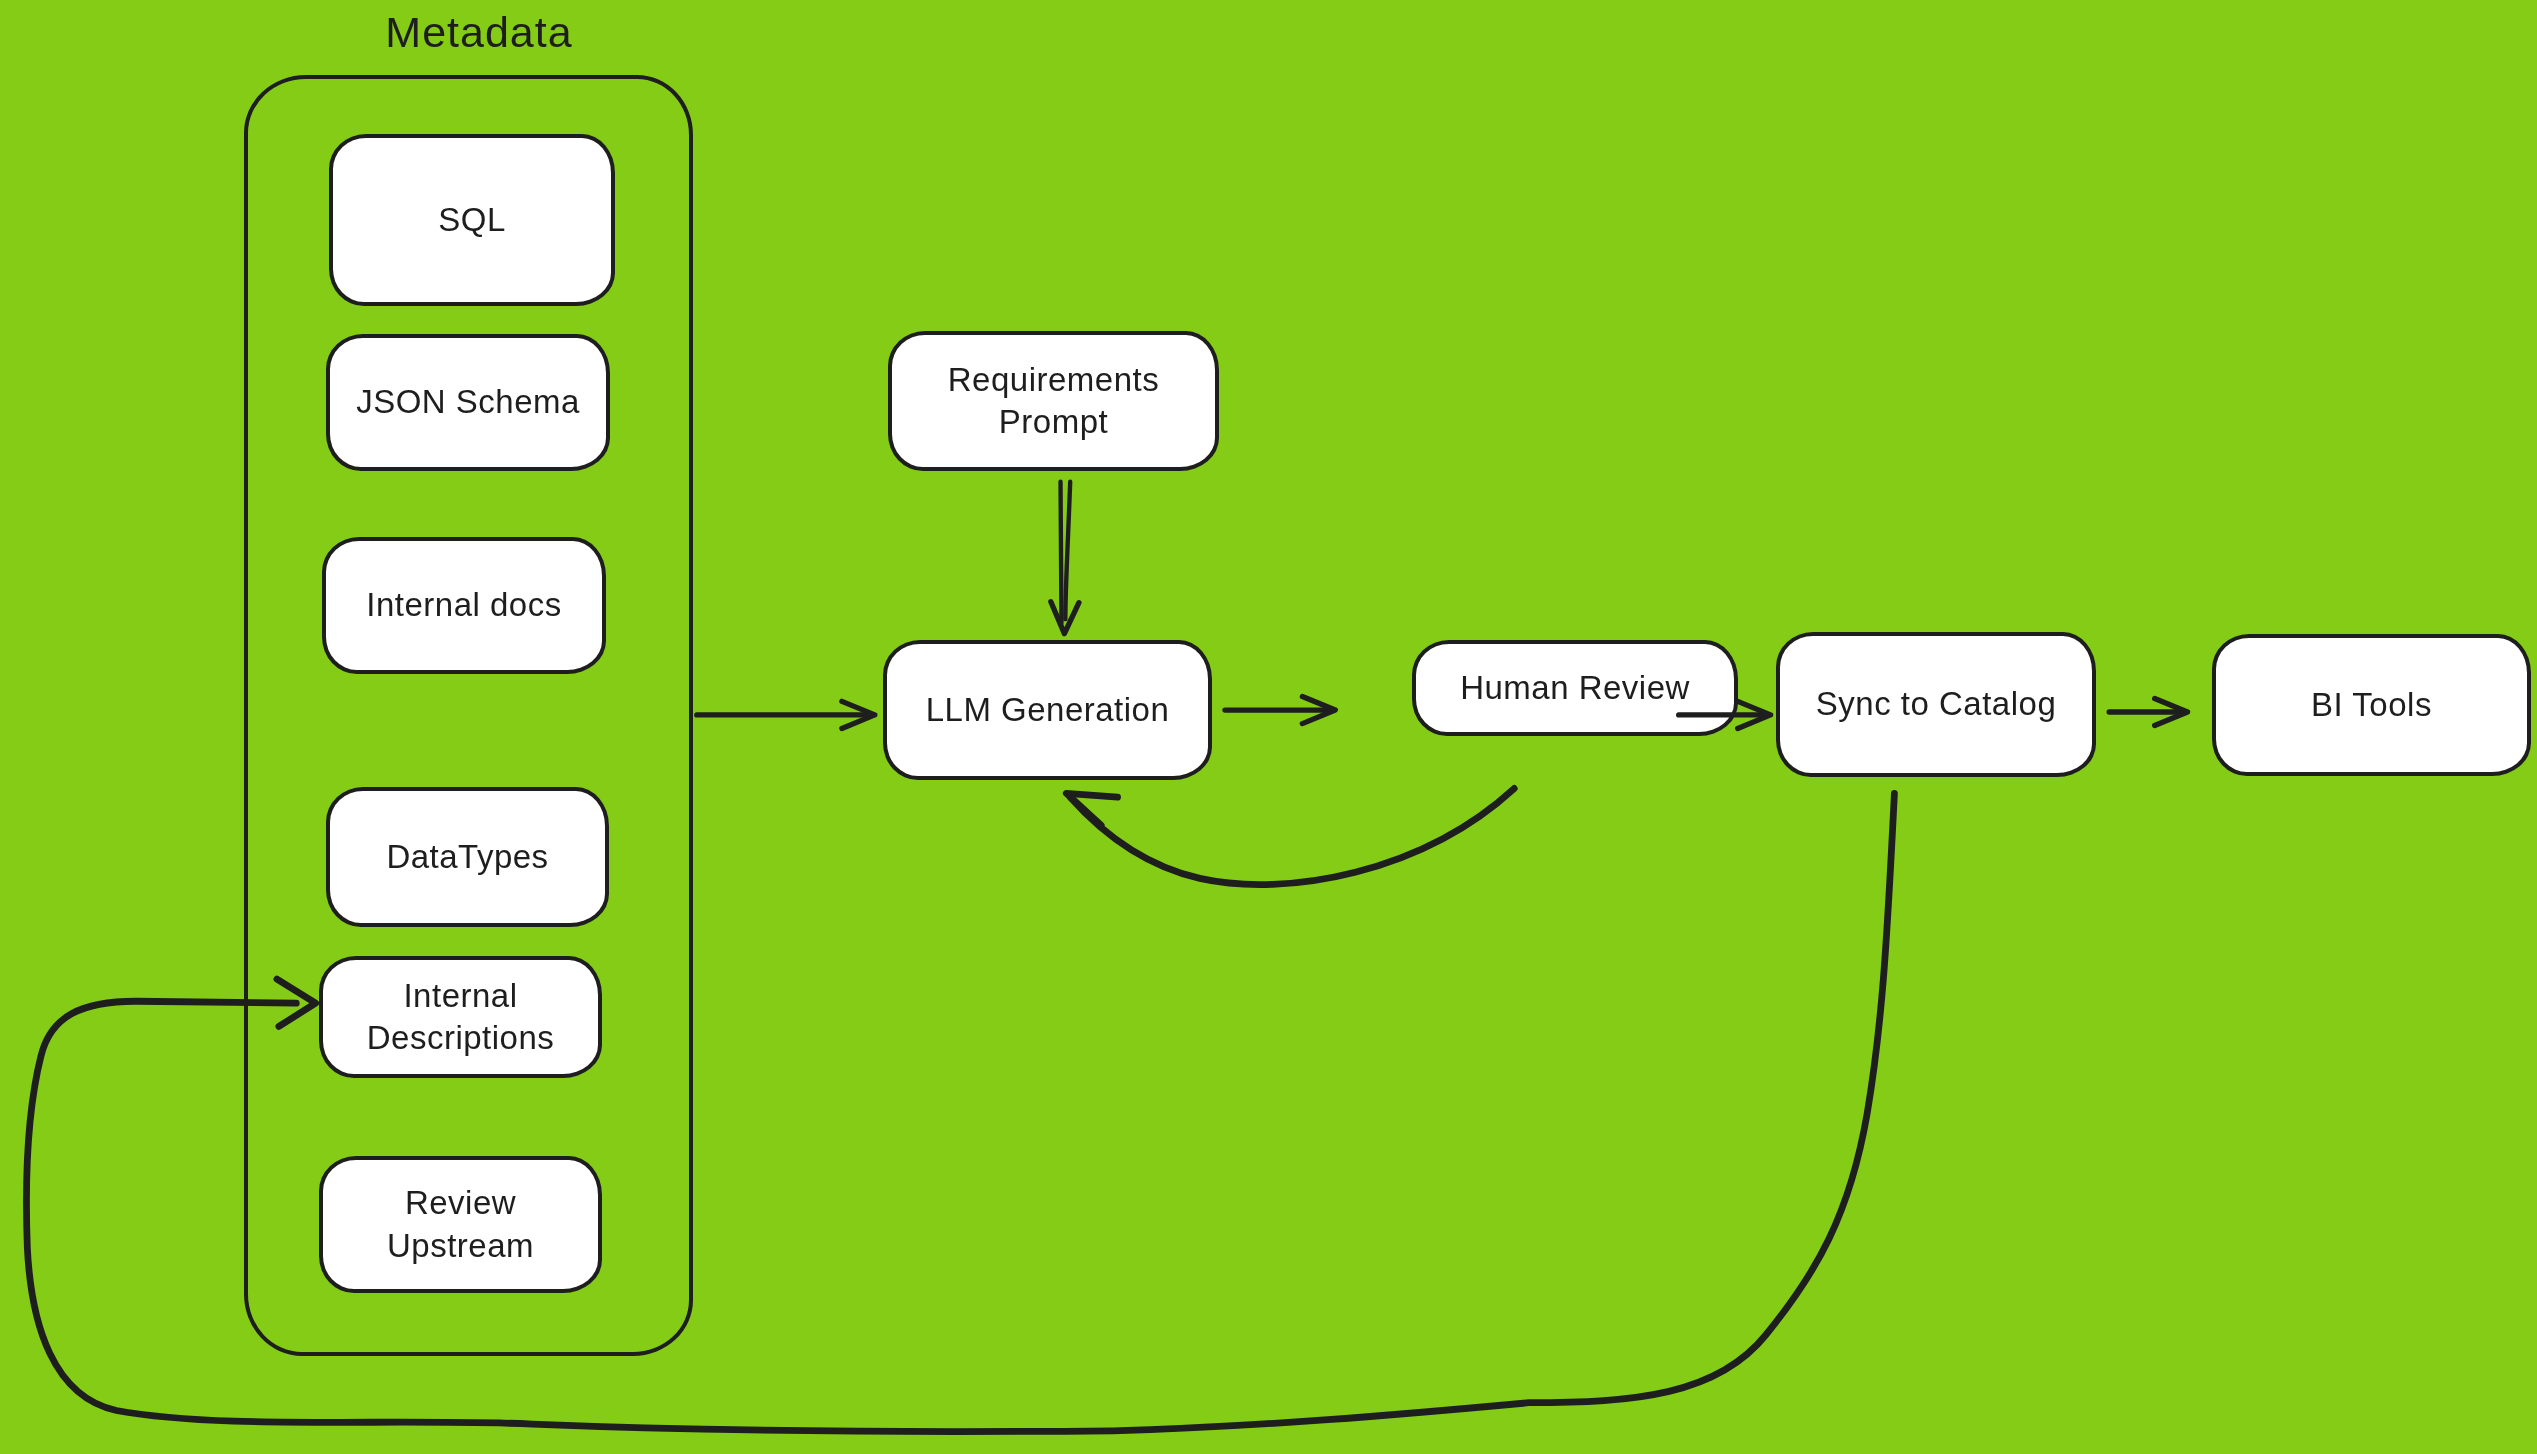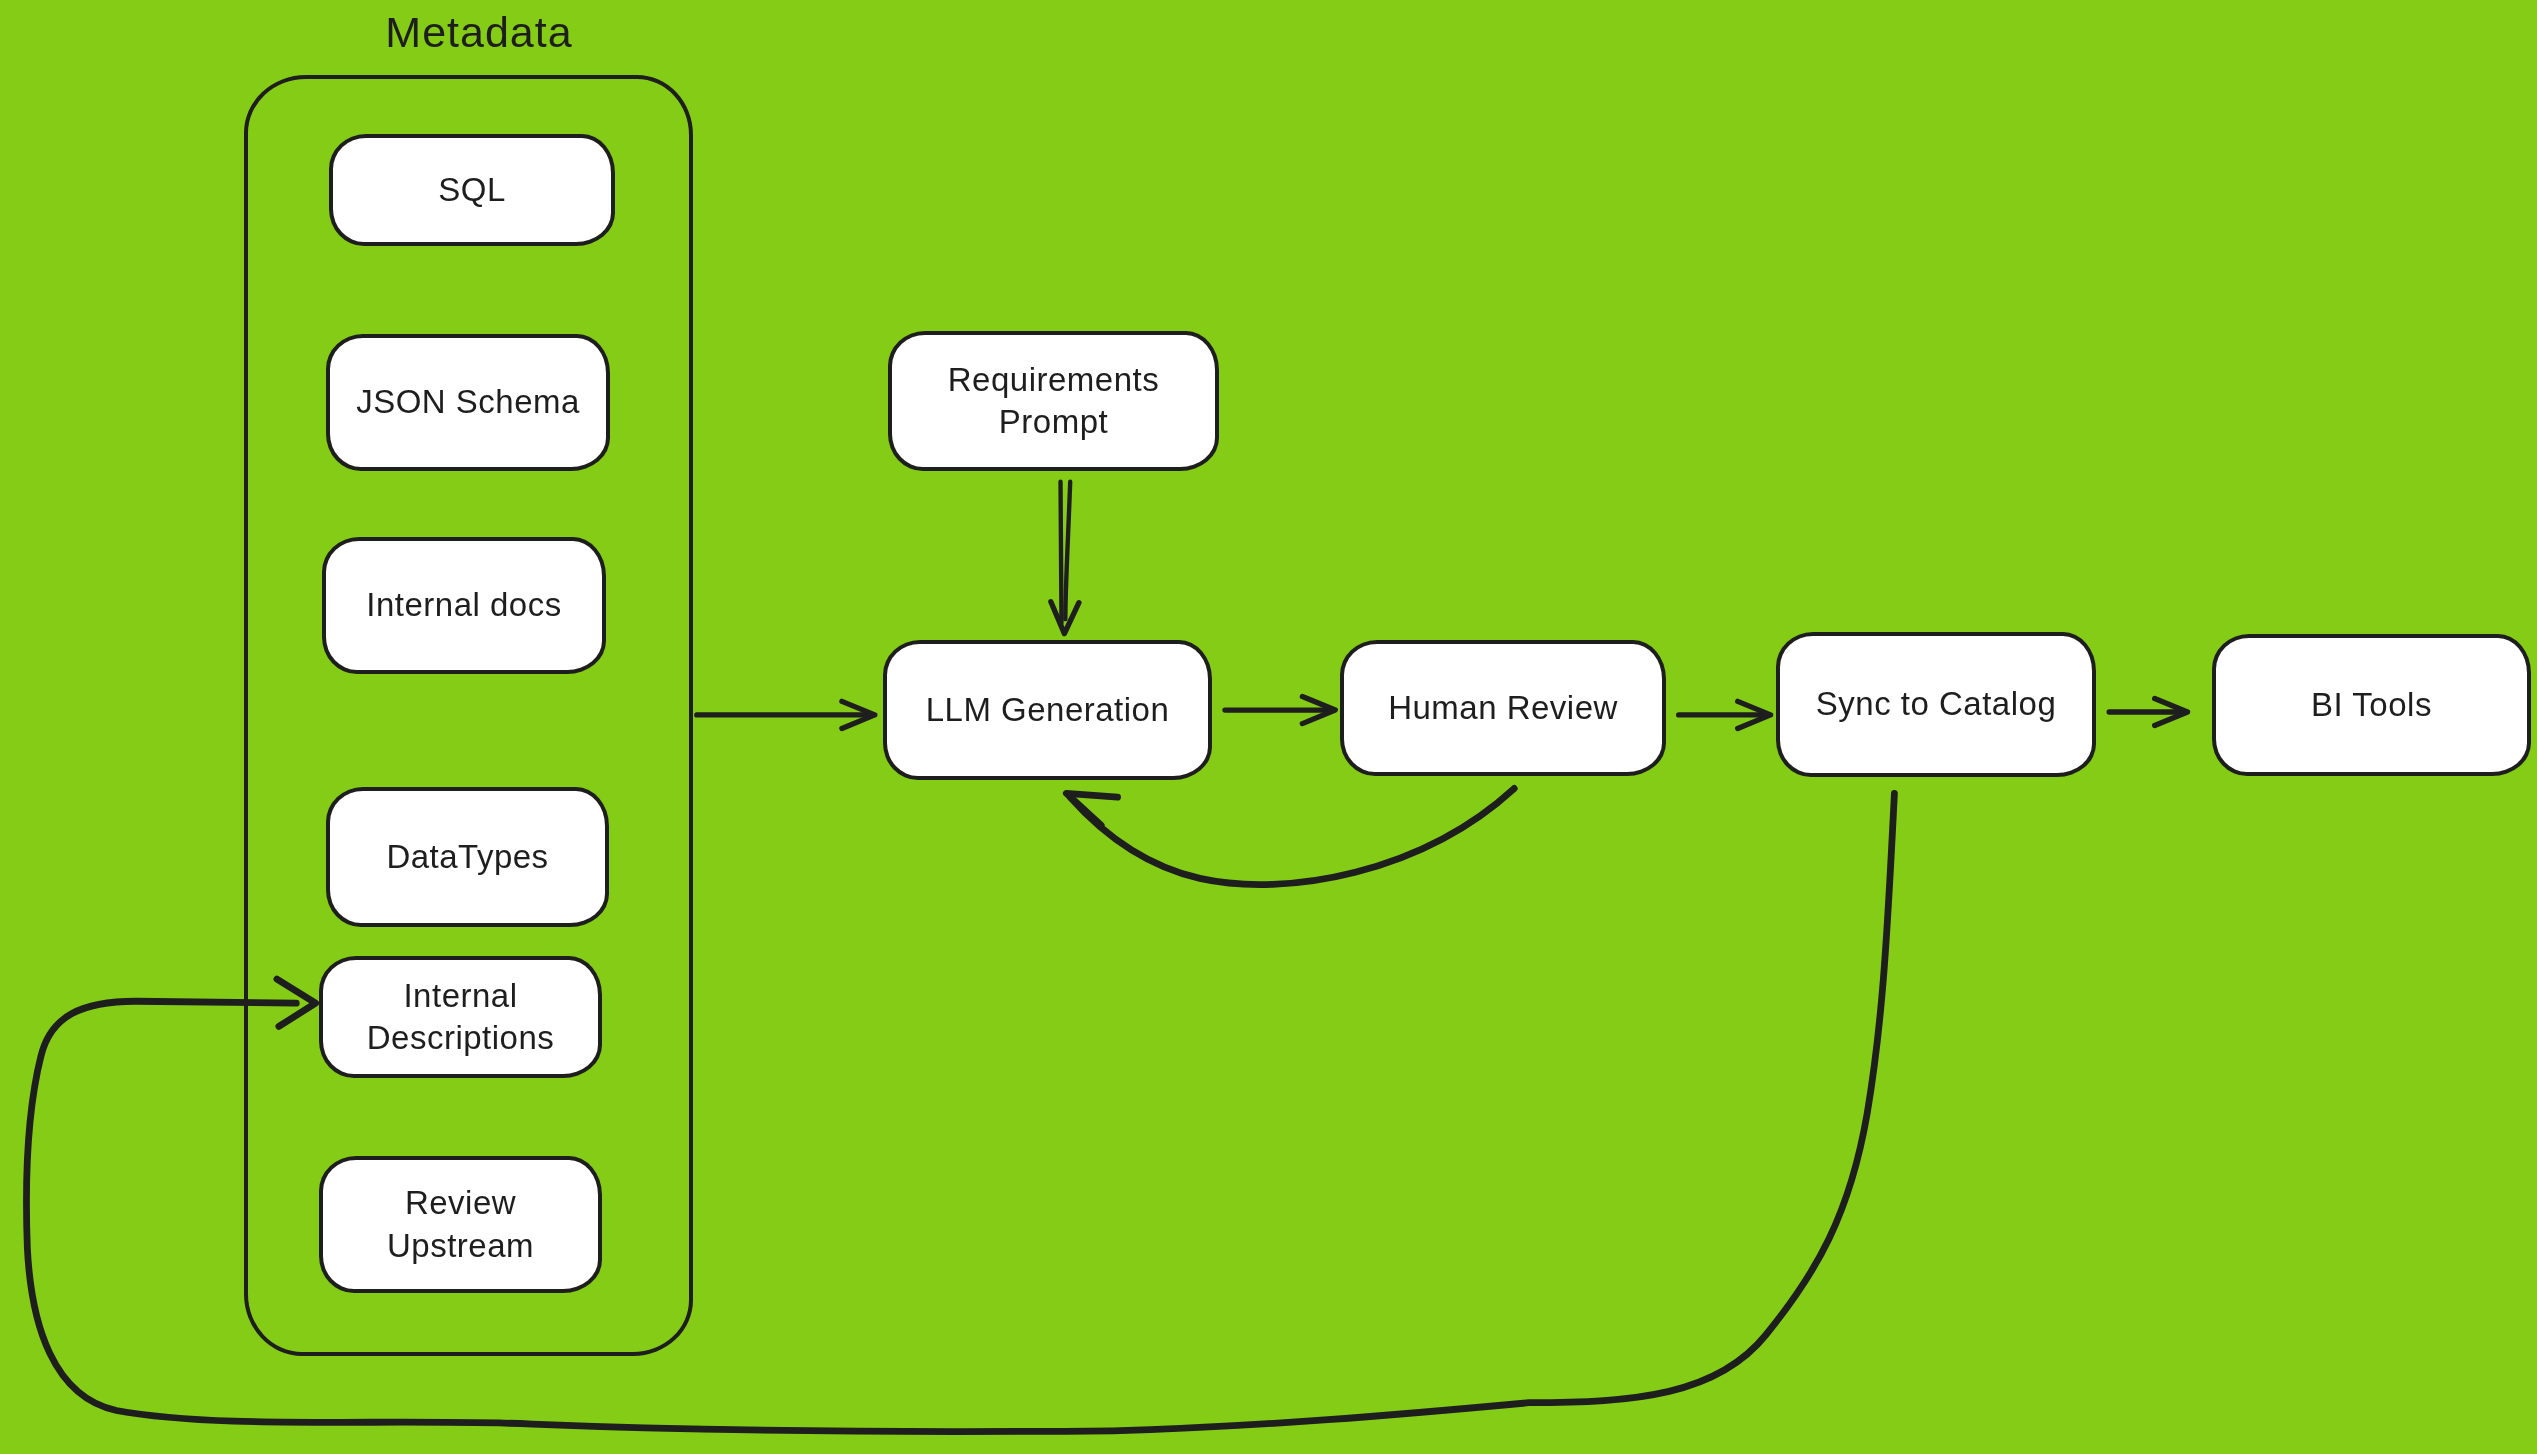--- a/index.html
+++ b/index.html
@@ -61,21 +61,21 @@
   .stroke-fat  { stroke-width: 7px; }
 </style>
 </head>
 <body>
 
 <div class="canvas">
 
   <div class="group-label" style="left:479px; top:7.7px;">Metadata</div>
   <div class="group-box" style="left:244px; top:75px; width:441px; height:1273px;"></div>
 
-  <div class="node" style="left:329px; top:134px; width:286px; height:112px;justify-content:center;">
+  <div class="node" style="left:329px; top:134px; width:286px; height:172px;justify-content:center;">
     <div>SQL</div>
   </div>
 
   <div class="node" style="left:326px; top:334px; width:284px; height:137px;">
     <div>JSON Schema</div>
   </div>
 
   <div class="node" style="left:322px; top:537px; width:284px; height:137px;">
     <div>Internal docs</div>
   </div>
@@ -96,21 +96,21 @@
 
   <div class="node" style="left:888px; top:331px; width:331px; height:140px;">
     <div>Requirements</div>
     <div>Prompt</div>
   </div>
 
   <div class="node" style="left:883px; top:640px; width:329px; height:140px;">
     <div>LLM Generation</div>
   </div>
 
-  <div class="node" style="left:1340px; top:640px; width:326px; height:136px;">
+  <div class="node" style="left:1412px; top:640px; width:326px; height:96px;">
     <div>Human Review</div>
   </div>
 
   <div class="node" style="left:1776px; top:632px; width:320px; height:145px;align-items:center;">
     <div>Sync to Catalog</div>
   </div>
 
   <div class="node" style="left:2193px; top:634px; width:319px; height:142px;margin-left:19px;">
     <div>BI Tools</div>
   </div>

